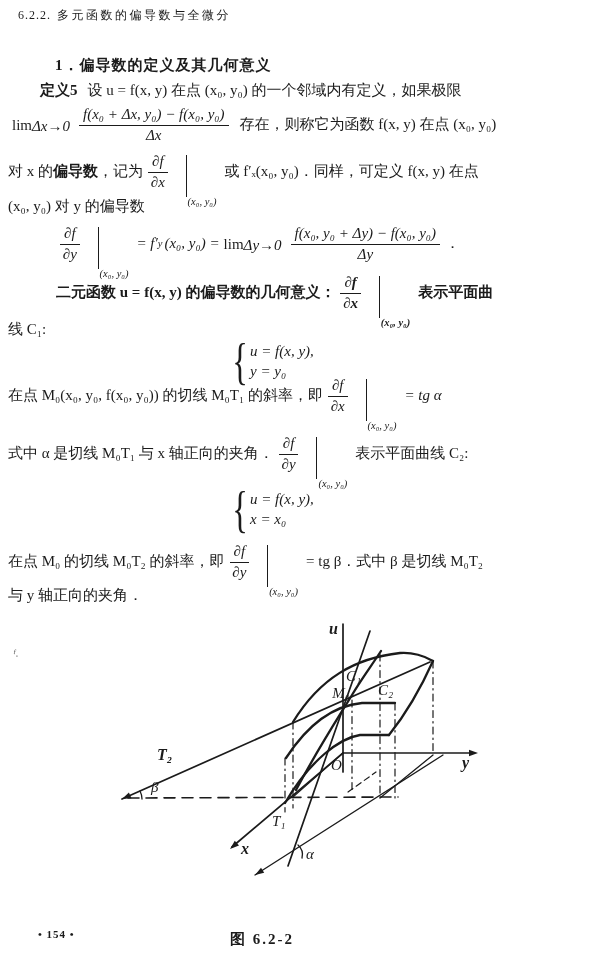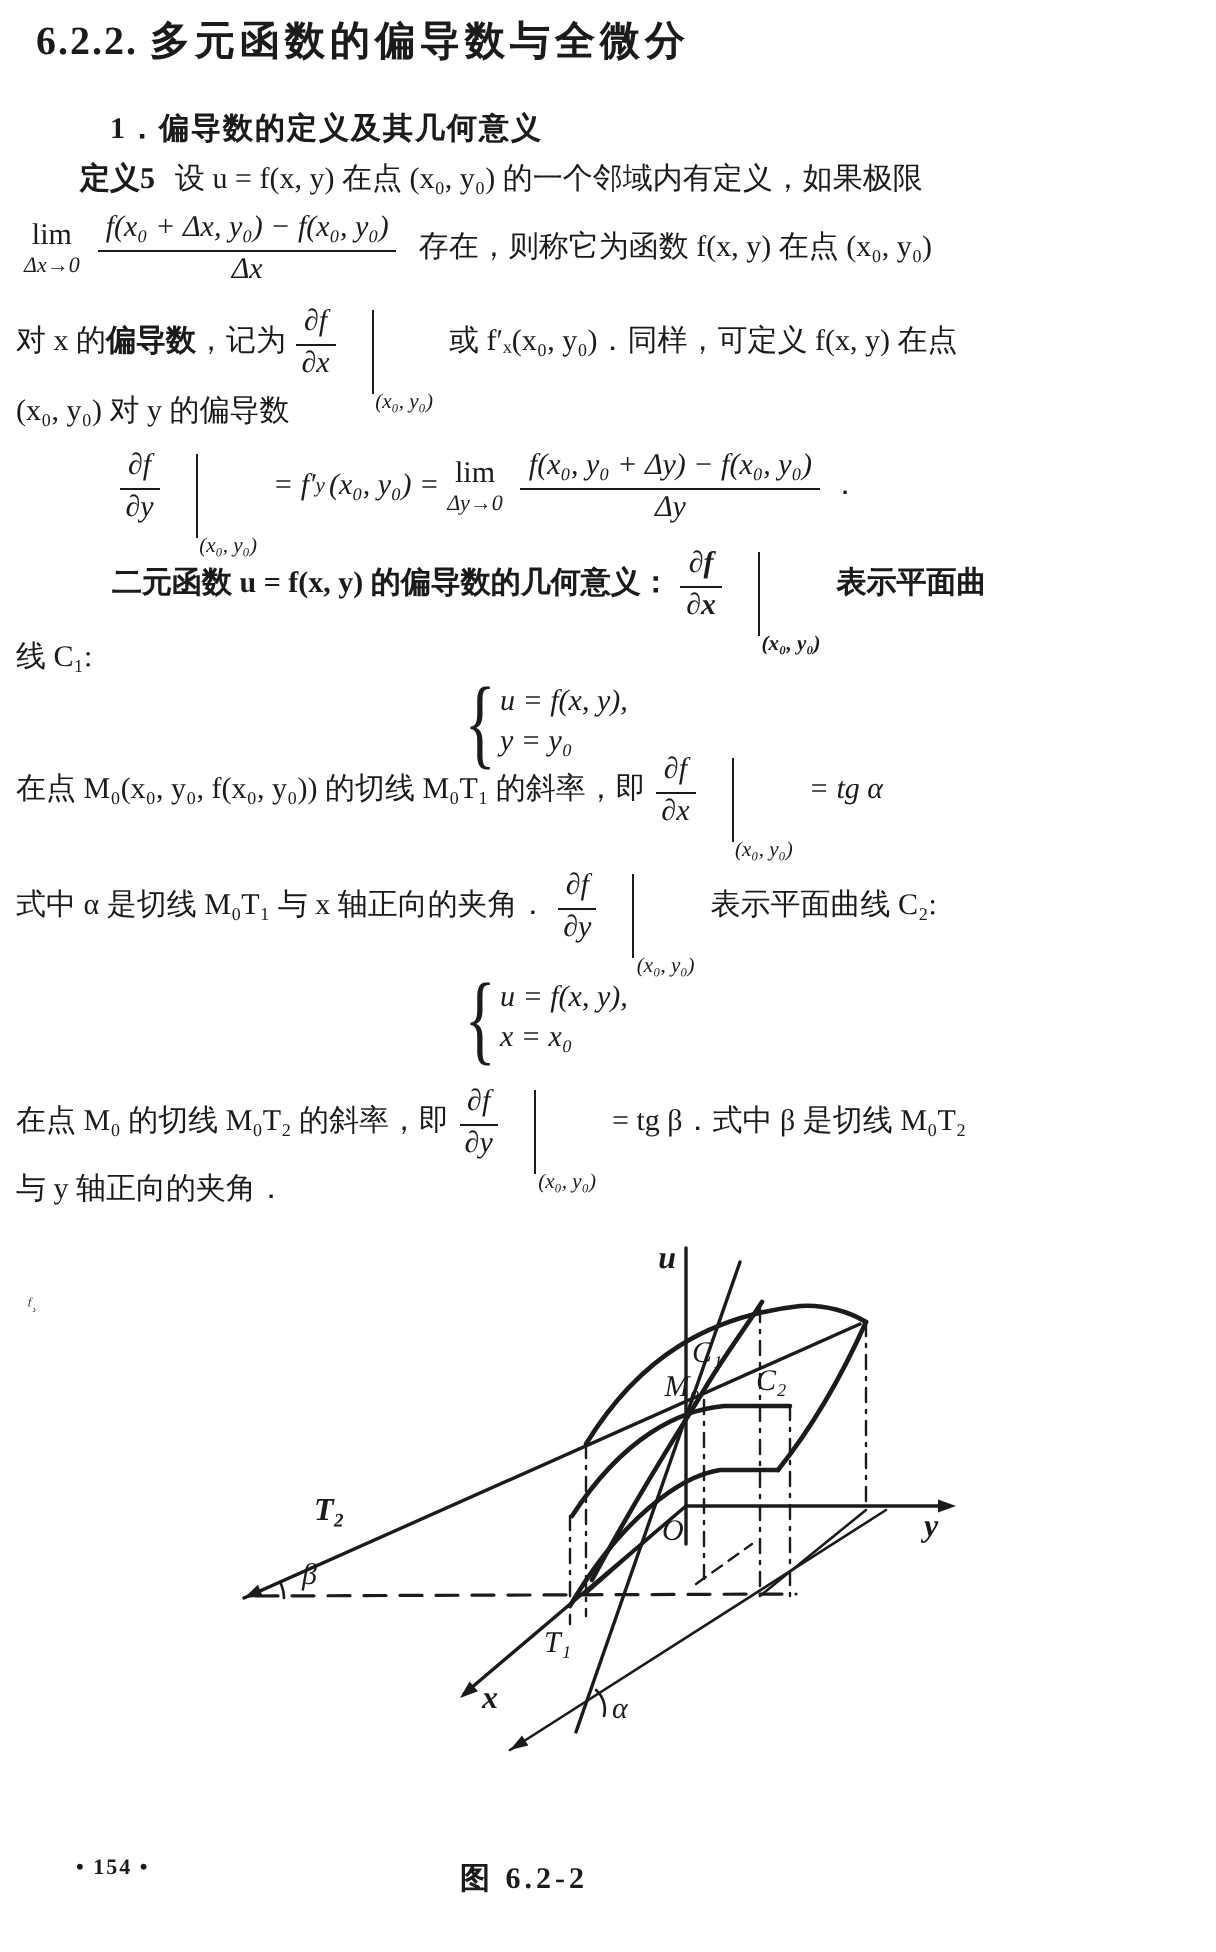--- a/index.html
+++ b/index.html
@@ -5,30 +5,30 @@
   html,body { margin:0; padding:0; background:#e8e8e8; }
   .page {
     position:relative; width:608px; height:976px; margin:0 auto;
     background:#ffffff; color:#1b1b1b; overflow:hidden;
     font-family:"Liberation Serif","DejaVu Serif",serif;
     font-size:15px;
   }
   .row { position:absolute; display:flex; align-items:center; white-space:nowrap; line-height:1.3; }
   .mi { font-style:italic; }
   .b  { font-weight:bold; }
-  .title { font-size:20px; font-weight:bold; letter-spacing:1px; }
+  .title { font-size:12px; font-weight:normal; letter-spacing:1px; }
   .title .cjk { letter-spacing:2.5px; margin-left:6px; }
   .heading { font-weight:bold; letter-spacing:1px; }
   
   .frac { display:inline-flex; flex-direction:column; align-items:center; line-height:1.15; margin:0 5px; font-style:italic; }
   .frac .n { padding:0 4px 1px; border-bottom:1.6px solid #1b1b1b; }
   .frac .d { padding-top:1px; }
   
-  .lim { display:inline-flex; flex-direction:column; align-items:center; line-height:1; margin:0 4px; }
-  .lim .s { font-size:11px; margin-top:2px; font-style:italic; }
+  .lim { display:inline-flex; flex-direction:row; align-items:center; line-height:1; margin:0 4px; }
+  .lim .s { font-size:15px; margin-top:2px; font-style:italic; }
   
   .eval { display:inline-flex; align-items:flex-start; margin:0 8px 0 1px; position:relative; top:4px;padding-left:12px; }
   .eval .bar { width:0; border-left:1.6px solid #1b1b1b; height:42px; }
   .eval .esub { font-size:10.5px; font-style:italic; align-self:flex-end; margin:0 0 -12px 1px; }
   sub.fsub { font-size:10.5px; font-style:italic; }
   
   .sys { position:absolute; display:flex; align-items:center; }
   .sys .brace { font-size:50px; font-weight:400; transform:scaleX(.65); line-height:1; margin-right:-2px; }
   .sys .rows { display:flex; flex-direction:column; gap:3px; font-style:italic; }
   .caption { position:absolute; font-weight:bold; letter-spacing:2px; }

